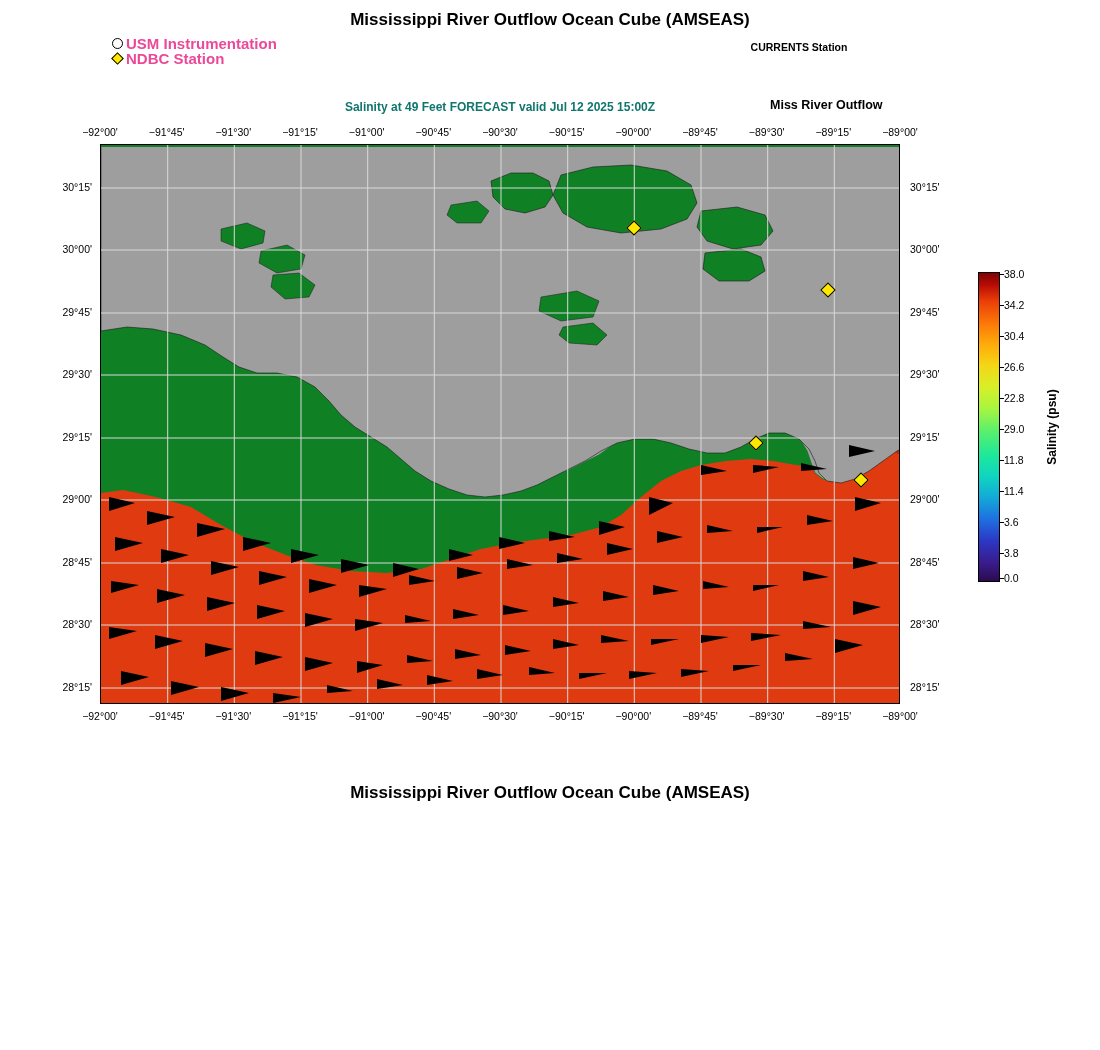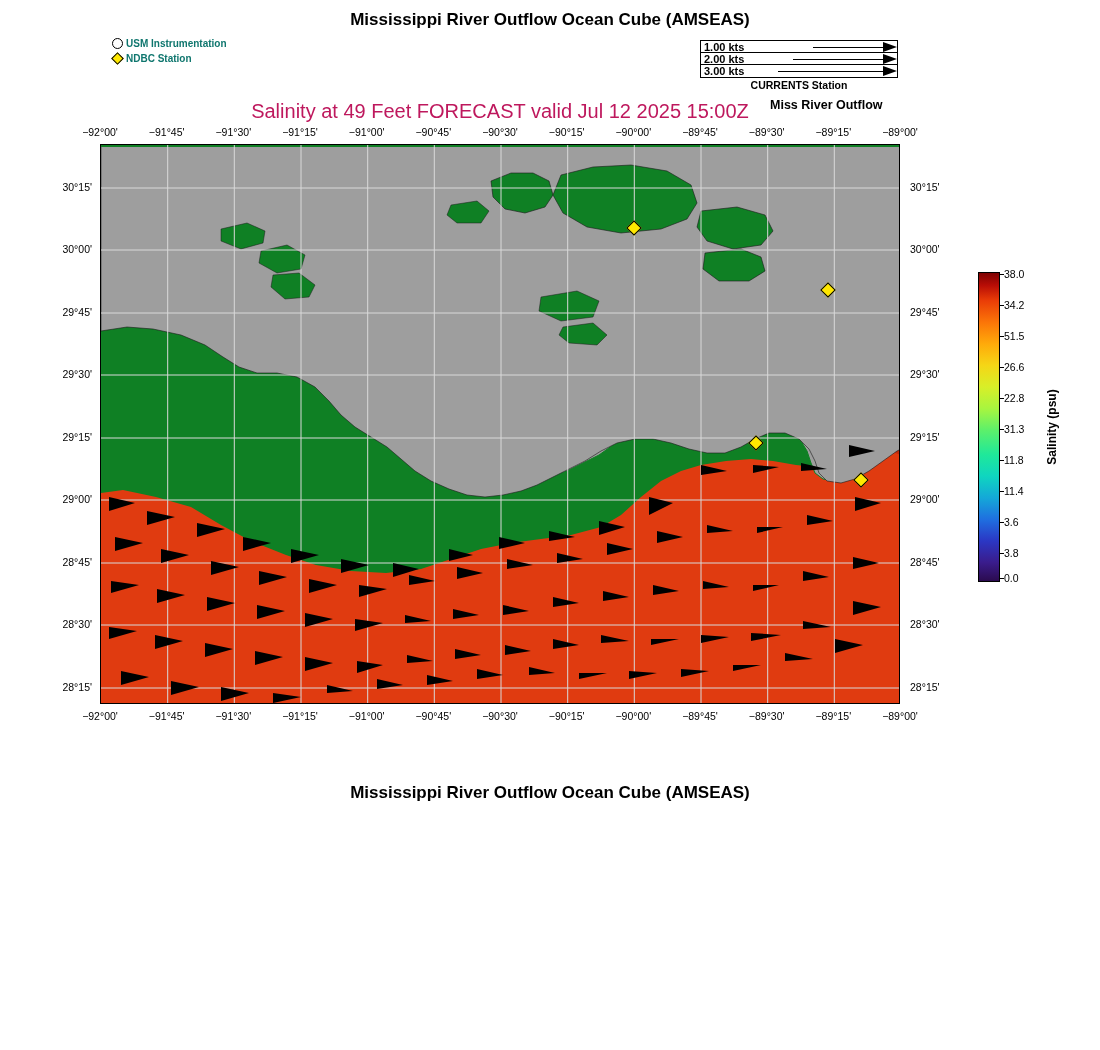--- a/index.html
+++ b/index.html
@@ -12,28 +12,28 @@
   #title-top{
     left:0;top:10px;width:1100px;text-align:center;
     font-size:17px;font-weight:bold;color:#000;
   }
   #title-bottom{
     left:0;top:783px;width:1100px;text-align:center;
     font-size:17px;font-weight:bold;color:#000;
   }
   #subtitle{
     left:100px;top:100px;width:800px;text-align:center;
-    font-size:20px;font-weight:normal;color:#be185d;
+    font-size:12px;font-weight:bold;color:#0f766e;
   }
   #miss-river-label{
     left:770px;top:98px;font-size:12.5px;font-weight:bold;color:#000;
   }
 
   
-  #legend{left:108px;top:36px;font-size:10px;font-weight:bold;color:#0f766e;}
+  #legend{left:108px;top:36px;font-size:15px;font-weight:bold;color:#ec4899;}
   #legend .row{display:flex;align-items:center;height:14px;margin-bottom:1px;}
   #legend .glyph{width:18px;display:flex;justify-content:center;align-items:center;}
   .circle-marker{
     width:11px;height:11px;border-radius:50%;
     background:#ffffff;border:1.6px solid #000;box-sizing:border-box;
   }
   .diamond-marker{
     width:9px;height:9px;background:#ffe800;border:1.3px solid #000;
     transform:rotate(45deg);box-sizing:border-box;
   }
@@ -133,37 +133,20 @@
   </div>
   <div class="row">
     <span class="glyph">
         <span class="diamond-marker"></span>
       </span>
     <span>NDBC Station</span>
   </div>
 </div>
 
 <div class="abs" id="vector-key">
-  <div class="kbox">
-    <div class="krow">
-      <span>1.00 kts</span>
-      <span class="shaft" style="width:70px;"></span>
-      <span class="head"></span>
-    </div>
-    <div class="krow">
-      <span>2.00 kts</span>
-      <span class="shaft" style="width:90px;"></span>
-      <span class="head"></span>
-    </div>
-    <div class="krow">
-      <span>3.00 kts</span>
-      <span class="shaft" style="width:105px;"></span>
-      <span class="head"></span>
-    </div>
-  </div>
   <div class="caption">CURRENTS Station</div>
 </div>
 
 <div class="abs" id="map-wrap">
   <div id="map">
     <svg width="800" height="560" viewBox="0 0 800 560">
 
       <path fill="#e03b10" stroke="none" d="M0,348 L22,345 L55,352 L90,362 L120,380 L150,396 L185,410 L215,420 L250,426
            L285,428 L320,424 L350,414 L380,404 L410,398 L440,394 L470,390 L500,382
            L520,370 L540,352 L560,336 L580,326 L600,320 L625,316 L650,314 L672,316
@@ -388,27 +371,27 @@
   <div class="axis-lab lat-r" style="left:810px;top:543px;">28°15'</div>
 </div>
 
 <div class="abs" id="cbar-wrap">
   <div id="cbar"></div>
   <div class="cb-mark" style="top:2px;"></div>
   <div class="cb-tick" style="top:2px;">38.0</div>
   <div class="cb-mark" style="top:33px;"></div>
   <div class="cb-tick" style="top:33px;">34.2</div>
   <div class="cb-mark" style="top:64px;"></div>
-  <div class="cb-tick" style="top:64px;">51.5</div>
+  <div class="cb-tick" style="top:64px;">30.4</div>
   <div class="cb-mark" style="top:95px;"></div>
   <div class="cb-tick" style="top:95px;">26.6</div>
   <div class="cb-mark" style="top:126px;"></div>
   <div class="cb-tick" style="top:126px;">22.8</div>
   <div class="cb-mark" style="top:157px;"></div>
-  <div class="cb-tick" style="top:157px;">31.3</div>
+  <div class="cb-tick" style="top:157px;">29.0</div>
   <div class="cb-mark" style="top:188px;"></div>
   <div class="cb-tick" style="top:188px;">11.8</div>
   <div class="cb-mark" style="top:219px;"></div>
   <div class="cb-tick" style="top:219px;">11.4</div>
   <div class="cb-mark" style="top:250px;"></div>
   <div class="cb-tick" style="top:250px;">3.6</div>
   <div class="cb-mark" style="top:281px;"></div>
   <div class="cb-tick" style="top:281px;">3.8</div>
   <div class="cb-mark" style="top:306px;"></div>
   <div class="cb-tick" style="top:306px;">0.0</div>

